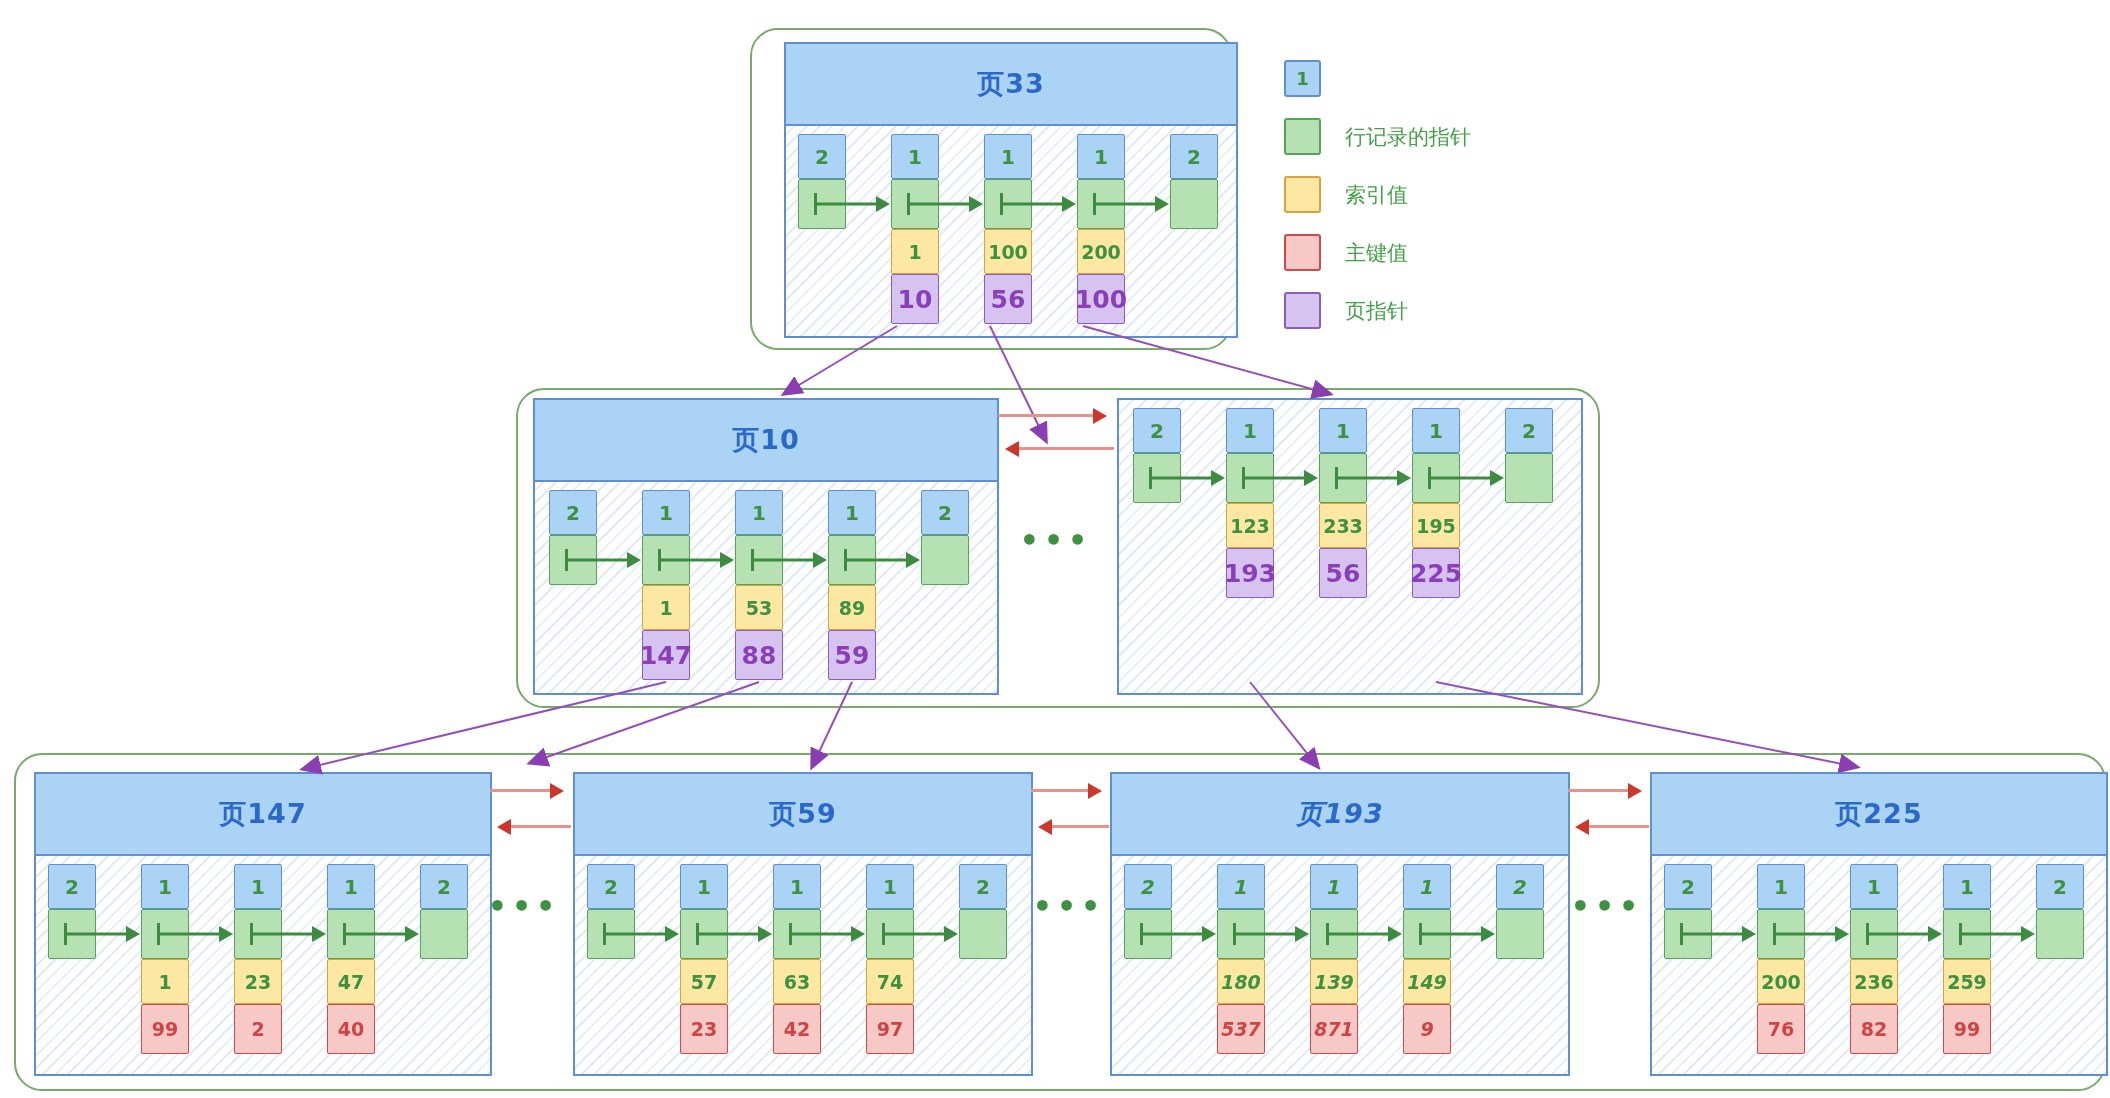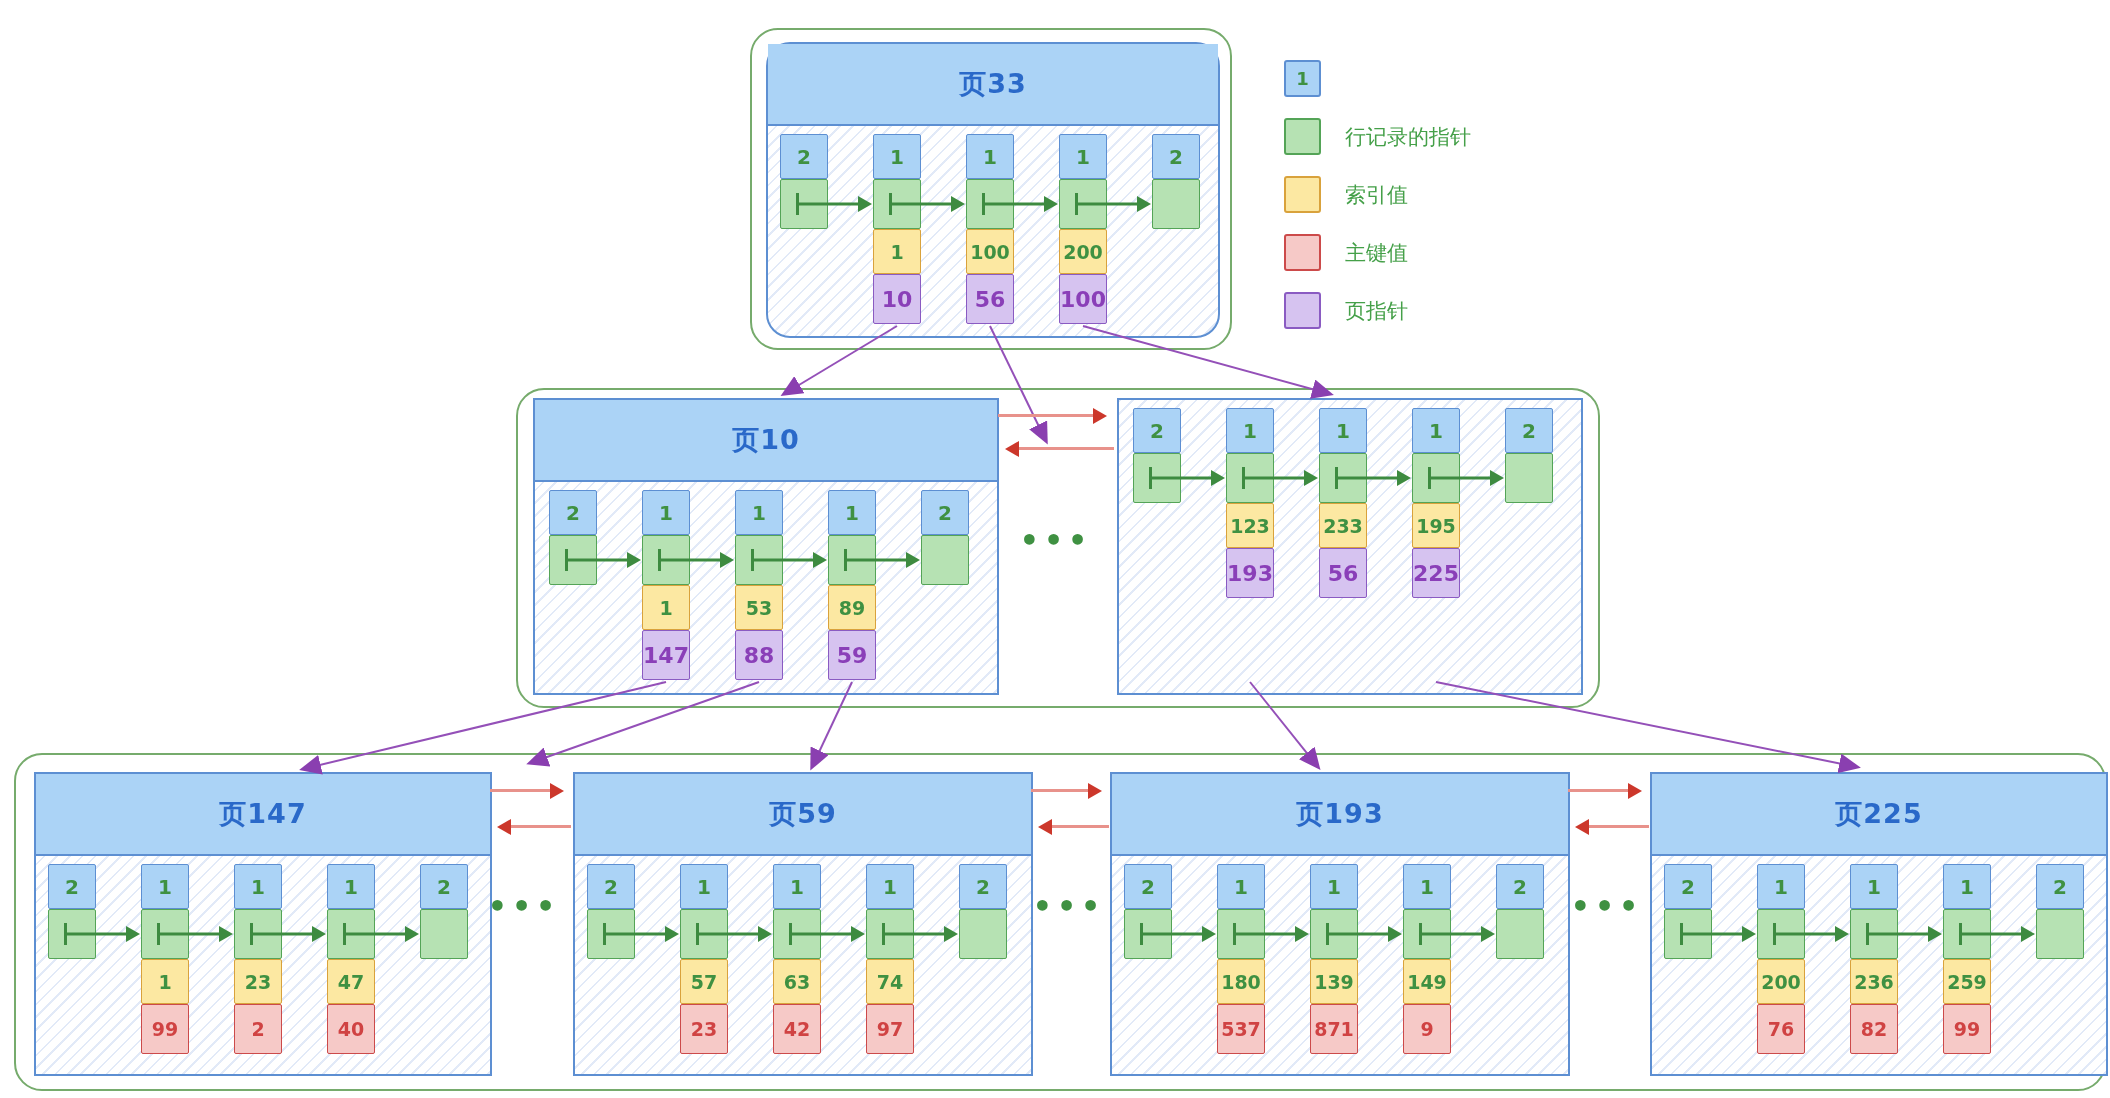--- a/index.html
+++ b/index.html
@@ -17,21 +17,21 @@
         repeating-linear-gradient(135deg, rgba(122,158,222,0.22) 0 1.8px, rgba(255,255,255,0) 1.8px 9px), #fff;}
   .page-header{height:80px;background:#abd3f6;border-bottom:2px solid #5d8fd2;display:flex;
         align-items:center;justify-content:center;font-size:27px;font-weight:bold;color:#2a69c9;letter-spacing:1px;}
   .records{display:flex;gap:45px;padding:8px 0 0 14px;align-items:flex-start;}
   .records.pad12{padding-left:12px;}
   .record{width:48px;position:relative;flex:0 0 48px;}
   .box{width:48px;box-sizing:border-box;display:flex;align-items:center;justify-content:center;border-radius:2px;}
   .type{height:45px;background:#abd3f6;border:1.6px solid #5d8fd2;color:#3f9142;font-size:20px;font-weight:600;}
   .rowptr{height:50px;background:#b6e2b3;border:1.6px solid #54a457;position:relative;overflow:visible;}
   .idx{height:45px;background:#fce8a2;border:1.6px solid #d9a23c;color:#3f9142;font-size:19px;font-weight:600;}
-  .pageptr{height:50px;background:#d6c3f0;border:1.6px solid #8a5bc2;color:#8a3fb8;font-size:22px;font-weight:600;}
+  .pageptr{height:50px;background:#d6c3f0;border:1.6px solid #8a5bc2;color:#8a3fb8;font-size:25px;font-weight:600;}
   .pk{height:50px;background:#f6c9c7;border:1.6px solid #cc4a4a;color:#d04343;font-size:19px;font-weight:600;}
   .tick{position:absolute;left:15px;top:50%;transform:translateY(-50%);width:3px;height:22px;background:#3d8b40;}
   .hline{position:absolute;left:15px;top:50%;transform:translateY(-50%);height:3px;width:64px;background:#3d8b40;}
   .ahead{position:absolute;left:77px;top:50%;transform:translateY(-50%);width:0;height:0;
          border-top:8px solid transparent;border-bottom:8px solid transparent;border-left:14px solid #3d8b40;}
 
   
   .red-arrow{position:absolute;height:0;border-top:3px solid #e8928b;z-index:5;}
   .red-arrow.right::after{content:'';position:absolute;right:-14px;top:-9.5px;width:0;height:0;
          border:8px solid transparent;border-left:14px solid #cc372b;}
@@ -60,21 +60,21 @@
 </head>
 <body>
 
 <div class="canvas">
 
   <div class="lvl-box" id="box-root"></div>
   <div class="lvl-box" id="box-mid"></div>
   <div class="lvl-box" id="box-leaf"></div>
 
   <div id="pages-root">
-      <div class="page" style="left: 766px; top: 42px; width: 450px; height: 292px; border-radius: 24px;">
+      <div class="page" style="left: 784px; top: 42px; width: 450px; height: 292px;">
         <div class="page-header">页33</div>
         <div class="records pad12">
           <div class="record">
             <div class="box type">2</div>
             <div class="box rowptr">
               <span class="tick"></span>
               <span class="hline"></span>
               <span class="ahead"></span>
             </div>
           </div>
@@ -294,21 +294,21 @@
             </div>
             <div class="box idx">74</div>
             <div class="box pk">97</div>
           </div>
           <div class="record">
             <div class="box type">2</div>
             <div class="box rowptr"></div>
           </div>
         </div>
       </div>
-      <div class="page" style="left: 1110px; top: 772px; width: 456px; height: 300px;">
+      <div class="page" style="left: 1110px; top: 772px; width: 456px; height: 300px; font-style: italic;">
         <div class="page-header">页193</div>
         <div class="records pad12">
           <div class="record">
             <div class="box type">2</div>
             <div class="box rowptr">
               <span class="tick"></span>
               <span class="hline"></span>
               <span class="ahead"></span>
             </div>
           </div>

